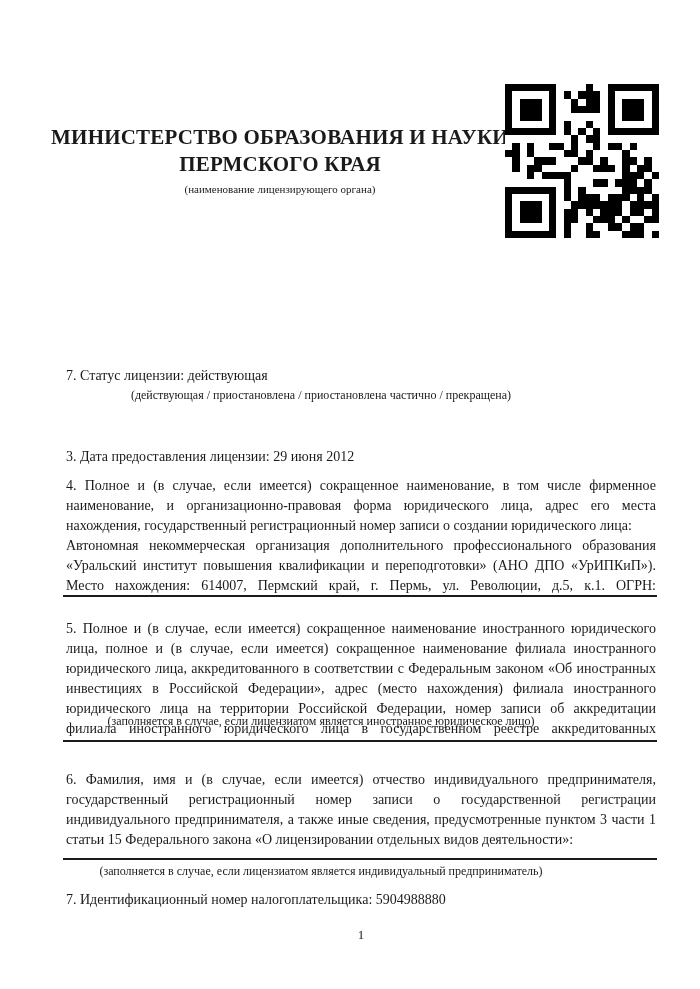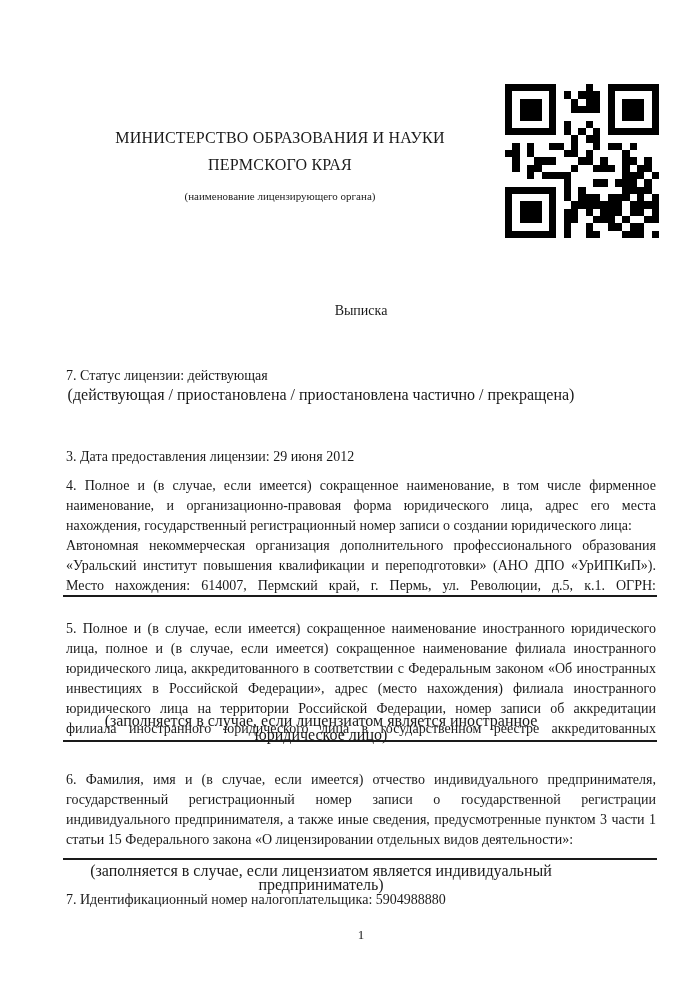--- a/index.html
+++ b/index.html
@@ -19,30 +19,30 @@
   }
   .abs { position: absolute; }
 
   .header-block {
     top: 124px;
     left: 40px;
     width: 480px;
     text-align: center;
   }
   .header-line {
-    font-weight: normal;
-    font-size: 16px;
+    font-weight: bold;
+    font-size: 21px;
     line-height: 27px;
     letter-spacing: 0.2px;
     white-space: nowrap;
   }
   .header-sub {
     font-size: 11px;
     line-height: 14px;
-    margin-top: 11px;
+    margin-top: 4px;
     font-weight: normal;
   }
 
   .qr-box {
     top: 84px;
     left: 505px;
     width: 154px;
     height: 154px;
   }
   .qr-box svg { display: block; width: 154px; height: 154px; }
@@ -59,21 +59,21 @@
     left: 66px;
     width: 590px;
     line-height: 20px;
   }
   .just { text-align: justify; }
 
   .note-wrap {
     left: 66px;
     width: 510px;
     text-align: center;
-    font-size: 16px;
+    font-size: 12px;
     line-height: 14px;
   }
 
   .fill-line {
     left: 63px;
     width: 594px;
     height: 2px;
     background: #1a1a1a;
   }
 
@@ -325,21 +325,20 @@
           <rect x="12" y="20" width="1" height="1"></rect>
           <rect x="16" y="20" width="1" height="1"></rect>
           <rect x="17" y="20" width="1" height="1"></rect>
           <rect x="18" y="20" width="1" height="1"></rect>
           <rect x="20" y="20" width="1" height="1"></rect>
         </g>
       </svg>
     </div>
 
   <div class="abs doc-title">
-    <div>Выписка</div>
   </div>
 
   <div class="abs col" style="top:366px;">7. Статус лицензии: действующая</div>
   <div class="abs note-wrap" style="top:388px;">(действующая / приостановлена / приостановлена частично / прекращена)</div>
 
 
   <div class="abs col" style="top:447px;">3. Дата предоставления лицензии: 29 июня 2012</div>
 
   <div class="abs col" style="top:476px; height:120px; overflow:hidden;">
     <div class="just">4. Полное и (в случае, если имеется) сокращенное наименование, в том числе фирменное наименование, и организационно-правовая форма юридического лица, адрес его места нахождения, государственный регистрационный номер записи о создании юридического лица:</div>

